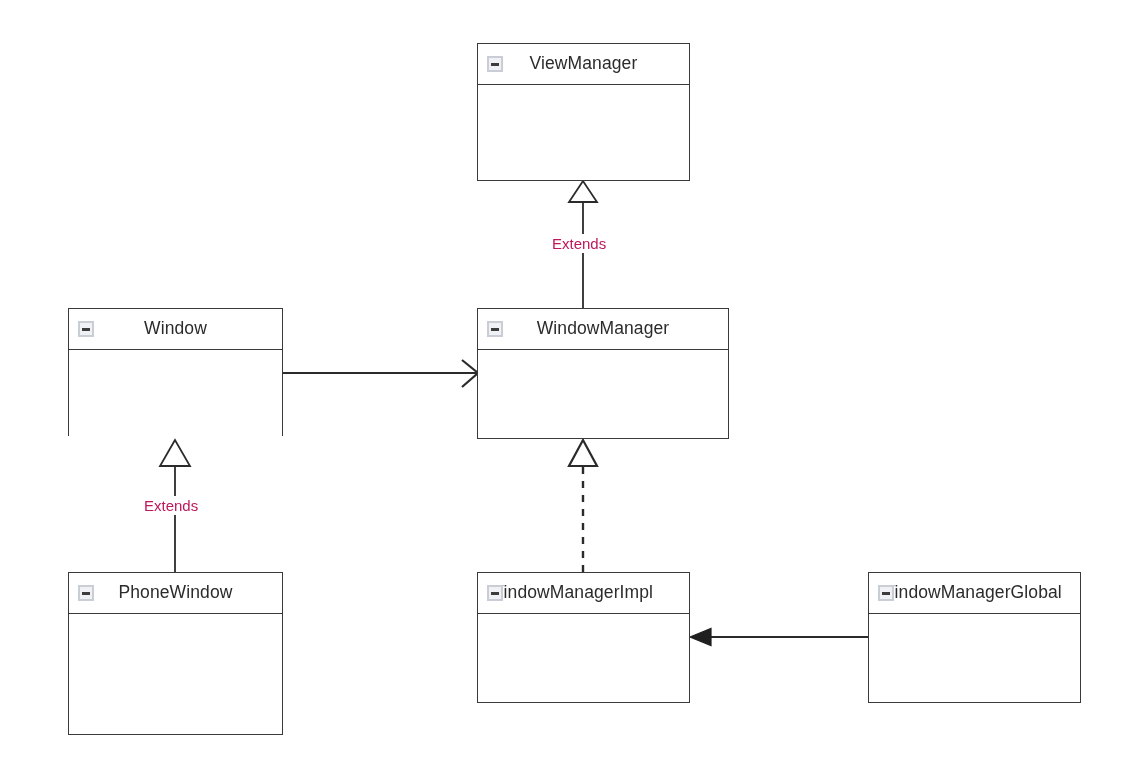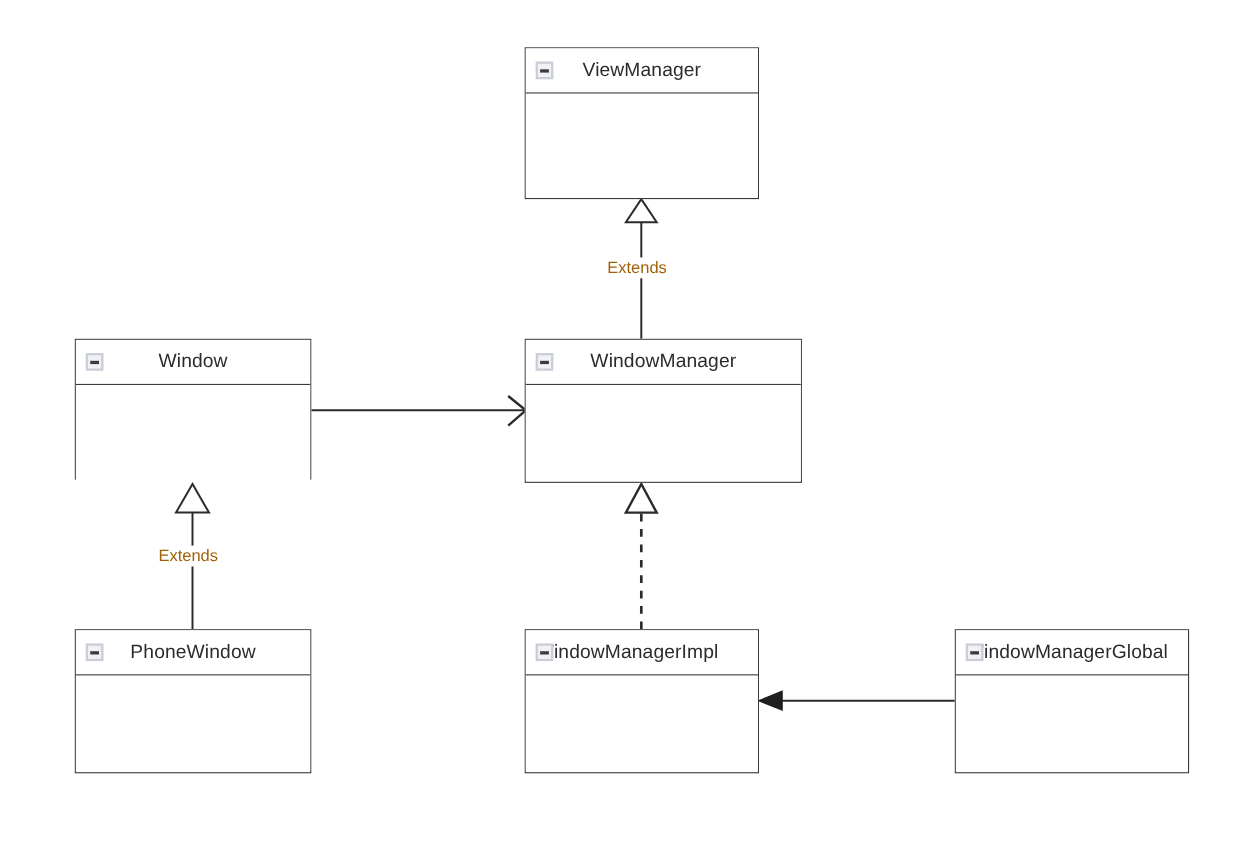--- a/index.html
+++ b/index.html
@@ -80,21 +80,21 @@
     position: relative;
     z-index: 1;
   }
   .uml-body {
     background: #ffffff;
   }
   .edge-label {
     position: absolute;
     background: #ffffff;
     font-size: 15px;
-    color: #a16207;
+    color: #be185d;
     line-height: 1;
     padding: 2px 4px;
     white-space: nowrap;
     z-index: 6;
   }
 </style>
 </head>
 <body>
 
 <div id="canvas">
@@ -144,21 +144,21 @@
   </div>
 
   <div class="uml-class" style="left:477px; top:308px; width:252px; height:131px;">
     <div class="uml-header">
       <span class="collapse-icon"></span>
       <span class="class-name">WindowManager</span>
     </div>
     <div class="uml-body" style="height:87.4px;"></div>
   </div>
 
-  <div class="uml-class" style="left:68px; top:572px; width:215px; height:131px;">
+  <div class="uml-class" style="left:68px; top:572px; width:215px; height:163px;">
     <div class="uml-header">
       <span class="collapse-icon"></span>
       <span class="class-name">PhoneWindow</span>
     </div>
     <div class="uml-body" style="height:87.4px;"></div>
   </div>
 
   <div class="uml-class" style="left:477px; top:572px; width:213px; height:131px;">
     <div class="uml-header" style="justify-content:flex-start; padding-left:9px;">
       <span class="collapse-icon"></span>

